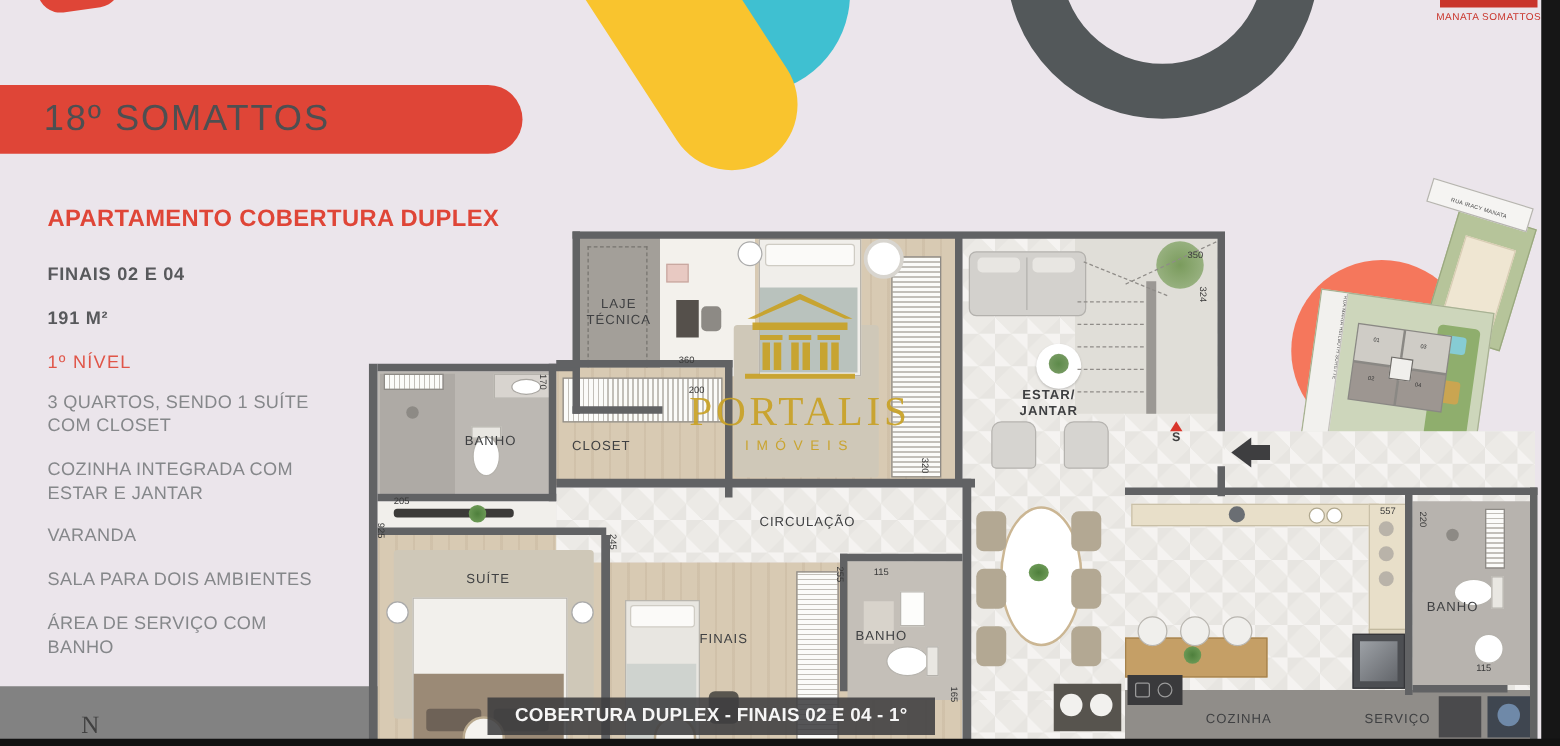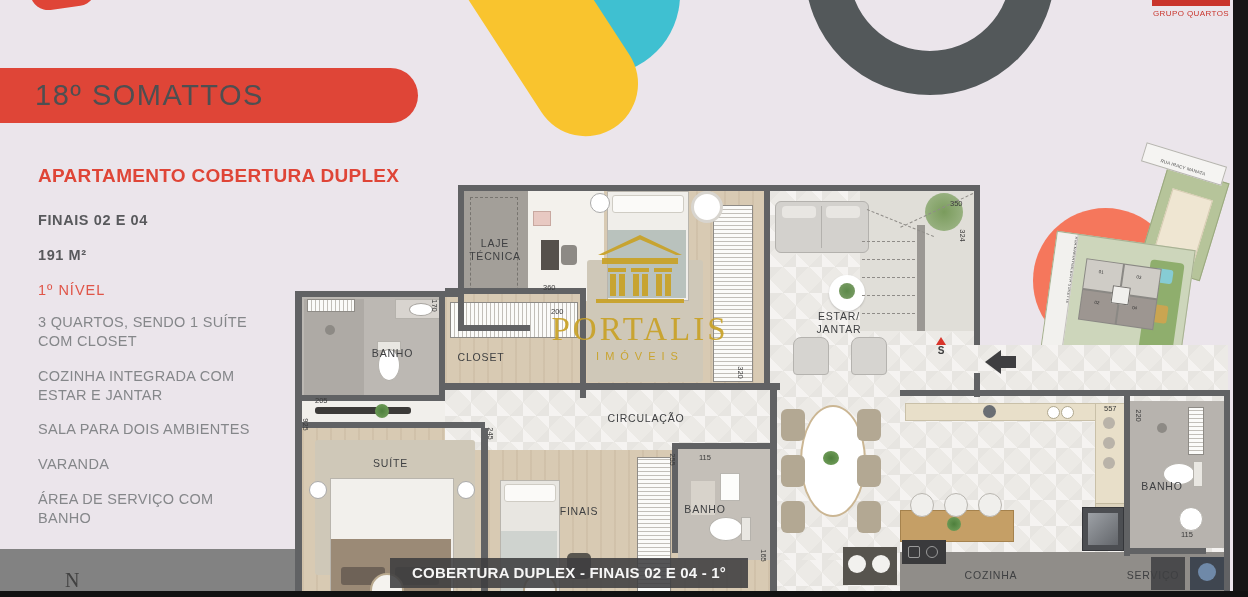--- a/index.html
+++ b/index.html
@@ -55,38 +55,38 @@
 
 <div id="page">
 
   <div class="abs" style="left:30px;top:-28px;width:66px;height:36px;background:#df4537;border-radius:18px;transform:rotate(-8deg);"></div>
   <div class="abs" style="left:520px;top:-85px;width:160px;height:160px;border-radius:50%;background:#3fc0d1;"></div>
   <div class="abs" style="left:493px;top:-104px;width:105px;height:252px;border-radius:53px;background:#f9c42e;transform:rotate(-33deg);"></div>
   <div class="abs ring" style="left:805px;top:-155px;width:250px;height:250px;border:44px solid #53585a;box-sizing:border-box;"></div>
   <div class="abs" style="left:1033px;top:208px;width:145px;height:145px;border-radius:50%;background:#f5775c;"></div>
 
   <div id="brandbar" class="abs"></div>
-  <div id="brandtxt" class="abs">GRUPO QUARTOS</div>
+  <div id="brandtxt" class="abs">MANATA SOMATTOS</div>
 
   <div id="banner" class="abs">
     <div class="t">18º SOMATTOS</div>
   </div>
 
   <div id="details" class="abs">
     <div class="title">APARTAMENTO COBERTURA DUPLEX</div>
     <div class="sub">FINAIS 02 E 04</div>
     <div class="sub">191 M²</div>
     <div class="level">1º NÍVEL</div>
     <div id="features">
         <div class="feature">3 QUARTOS, SENDO 1 SUÍTE
 COM CLOSET</div>
         <div class="feature">COZINHA INTEGRADA COM
 ESTAR E JANTAR</div>
+        <div class="feature">VARANDA</div>
         <div class="feature">SALA PARA DOIS AMBIENTES</div>
-        <div class="feature">VARANDA</div>
         <div class="feature">ÁREA DE SERVIÇO COM
 BANHO</div>
       </div>
   </div>
 
   <div class="abs" style="left:1030px;top:148px;width:215px;height:215px;">
 
     <div class="abs" style="left:122px;top:24px;width:62px;height:100px;background:#b6c49a;border:1px solid #9aa87f;transform:rotate(17deg);">
       <div class="abs" style="left:10px;top:20px;width:40px;height:66px;background:#efe6d2;border:1px solid #d8cdb4;"></div>
     </div>
@@ -318,25 +318,25 @@
 
     <div id="caption">COBERTURA DUPLEX - FINAIS 02 E 04 - 1° NIVEL</div>
   <div class="room-label" style="left: 160px; top: 52px; width: 80px;">LAJE
 TÉCNICA</div>
       <div class="room-label" style="left: 60px; top: 162px; width: 75px;">BANHO</div>
       <div class="room-label" style="left: 150px; top: 166px; width: 72px;">CLOSET</div>
       <div class="room-label" style="left: 58px; top: 272px; width: 75px;">SUÍTE</div>
       <div class="room-label" style="left: 246px; top: 320px; width: 76px;">FINAIS</div>
       <div class="room-label" style="left: 372px; top: 318px; width: 76px;">BANHO</div>
       <div class="room-label" style="left: 305px; top: 227px; width: 92px;">CIRCULAÇÃO</div>
-      <div class="room-label" style="left: 505px; top: 125px; width: 78px;">ESTAR/
+      <div class="room-label" style="left: 505px; top: 125px; width: 78px; font-weight: bold;">ESTAR/
 JANTAR</div>
       <div class="room-label" style="left: 828px; top: 295px; width: 78px;">BANHO</div>
       <div class="room-label" style="left: 656px; top: 384px; width: 80px;">COZINHA</div>
-      <div class="room-label" style="left: 818px; top: 384px; width: 80px; text-align: center;">SERVIÇO</div>
+      <div class="room-label" style="left: 783px; top: 384px; width: 80px; text-align: center;">SERVIÇO</div>
       <div class="dim" style="left: 655px; top: 14px;">350</div>
       <div class="dim rot" style="left: 661px; top: 46px;">324</div>
       <div class="dim" style="left: 248px; top: 98px;">360</div>
       <div class="dim" style="left: 256px; top: 122px;">200</div>
       <div class="dim rot" style="left: 133px; top: 116px;">170</div>
       <div class="dim rot" style="left: 439px; top: 183px;">320</div>
       <div class="dim" style="left: 20px; top: 211px;">205</div>
       <div class="dim rot" style="left: 4px; top: 235px;">925</div>
       <div class="dim rot" style="left: 189px; top: 244px;">245</div>
       <div class="dim rot" style="left: 371px; top: 270px;">255</div>

